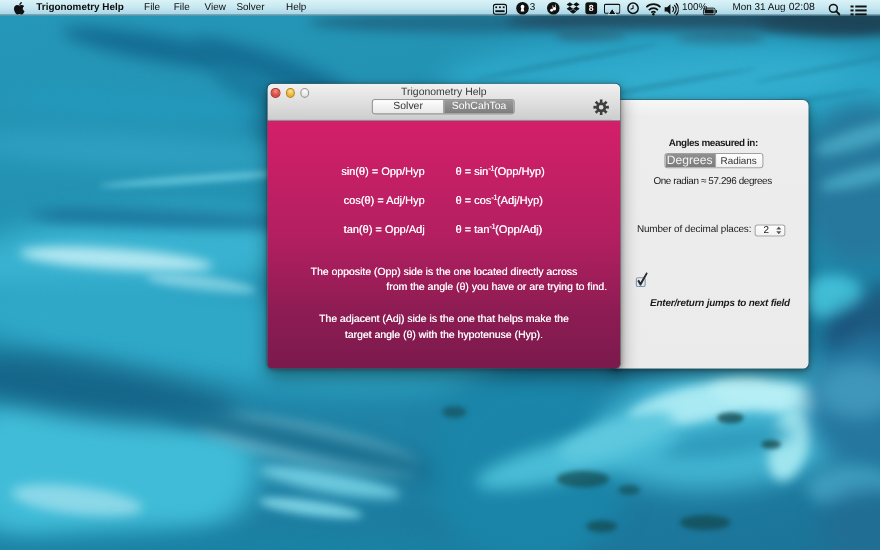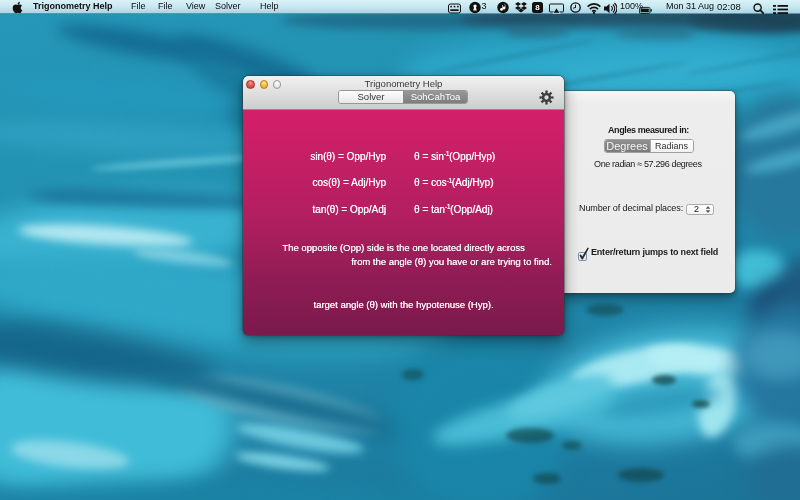--- a/index.html
+++ b/index.html
@@ -7,21 +7,21 @@
   #desktop{position:relative;width:800px;height:500px;overflow:hidden;
     background:linear-gradient(168deg,#2597b8 0%,#2290b0 40%,#1f85a8 65%,#1b7398 100%);}
   .sh{position:absolute;border-radius:50%;}
   
   #menubar{position:absolute;left:0;top:0;width:800px;height:13px;
     background:linear-gradient(#daf2f8,#c6e7f0 55%,#a8d5e6);
     border-bottom:1px solid rgba(25,80,100,0.6);
     font-size:9px;color:#0c0c0c;z-index:50;}
   .mitem{position:absolute;top:0;height:13px;line-height:13px;white-space:nowrap;}
   
-  #win2{position:absolute;left:556px;top:91px;width:179px;height:202px;
+  #win2{position:absolute;left:556px;top:91px;width:179px;height:244px;
     background:linear-gradient(#f7f7f7,#ededed 6%,#ebebeb);
     border-radius:5px;z-index:10;
     box-shadow:0 0 0 0.5px rgba(60,60,60,.8),0 6px 13px rgba(0,0,0,.38),0 1px 4px rgba(0,0,0,.3);
     font-size:9px;color:#1a1a1a;}
   #win1{position:absolute;left:243px;top:76px;width:321px;height:259px;
     border-radius:5px;z-index:20;
     box-shadow:0 0 0 0.5px rgba(50,50,50,.8),0 7px 16px rgba(0,0,0,.4),0 1px 5px rgba(0,0,0,.3);
     overflow:hidden;}
   #titlebar{position:absolute;left:0;top:0;width:100%;height:33px;
     background:linear-gradient(#f1f1f1,#dedede 55%,#cdcdcd);
@@ -196,21 +196,21 @@
       <span style="position:absolute;left:7px;top:0;line-height:9.5px;">2</span>
       <svg style="position:absolute;right:2px;top:1px;" width="6" height="7" viewBox="0 0 6 7">
           <path d="M3 0 L5.3 2.7 L0.7 2.7 Z" fill="#555"></path>
           <path d="M3 7 L5.3 4.3 L0.7 4.3 Z" fill="#555"></path>
         </svg>
     </div>
     <div style="position:absolute;left:22px;top:161px;width:9px;height:9px;border:1px solid #8494a8;border-radius:2px;background:linear-gradient(#f0f5fb,#dfe9f4);box-sizing:border-box;"></div>
     <svg style="position:absolute;left:22px;top:155.5px;" width="11" height="14" viewBox="0 0 11 14">
         <path d="M1.4 8.4 L2.9 7.2 L4.2 9.6 L9.6 0.5 L10.9 1.3 L4.8 12.6 L3.8 12.6 Z" fill="#2c2c2c"></path>
       </svg>
-    <div style="position:absolute;left:35px;top:156px;line-height:11px;font-weight:bold;letter-spacing:-0.2px;white-space:nowrap;">Enter/return jumps to next field</div>
+    <div style="position:absolute;left:35px;top:179px;line-height:11px;font-weight:bold;letter-spacing:-0.2px;white-space:nowrap;font-style:italic;">Enter/return jumps to next field</div>
   </div>
 
   <div id="win1">
     <div id="titlebar">
       <div style="position:absolute;width:100%;top:1px;text-align:center;font-size:9.5px;line-height:13px;color:#383838;">Trigonometry Help</div>
       <div style="position:absolute;left:95px;top:14px;width:130px;height:14px;border:1px solid #979797;border-radius:3px;display:flex;overflow:hidden;box-sizing:border-box;">
         <div style="width:65px;background:linear-gradient(#fdfdfd,#e8e8e8);color:#333;font-size:9.5px;text-align:center;line-height:12px;">Solver</div>
         <div style="width:65px;background:linear-gradient(#999,#7d7d7d);color:#fff;font-size:9.5px;text-align:center;line-height:12px;border-left:1px solid #8a8a8a;box-sizing:border-box;">SohCahToa</div>
       </div>
       <svg style="position:absolute;left:296px;top:13.5px;" width="15" height="15" viewBox="0 0 16 16" id="gearsvg">
@@ -228,16 +228,17 @@
       <div class="ct fm" style="top:67px;">
           <span style="position:absolute;right:178px;">cos(θ) = Adj/Hyp</span>
           <span style="position:absolute;left:171px;">θ = cos<sup>-1</sup>(Adj/Hyp)</span>
         </div>
       <div class="ct fm" style="top:93.5px;">
           <span style="position:absolute;right:178px;">tan(θ) = Opp/Adj</span>
           <span style="position:absolute;left:171px;">θ = tan<sup>-1</sup>(Opp/Adj)</span>
         </div>
       <div class="ct" style="top:132px;">The opposite (Opp) side is the one located directly across</div>
       <div class="ct" style="top:145.5px;padding-left:48px;">from the angle (θ) you have or are trying to find.</div>
+      <div class="ct" style="top:175px;">The adjacent (Adj) side is the one that helps make the</div>
       <div class="ct" style="top:188.5px;">target angle (θ) with the hypotenuse (Hyp).</div>
     </div>
   </div>
 </div>
 
 </body></html>

